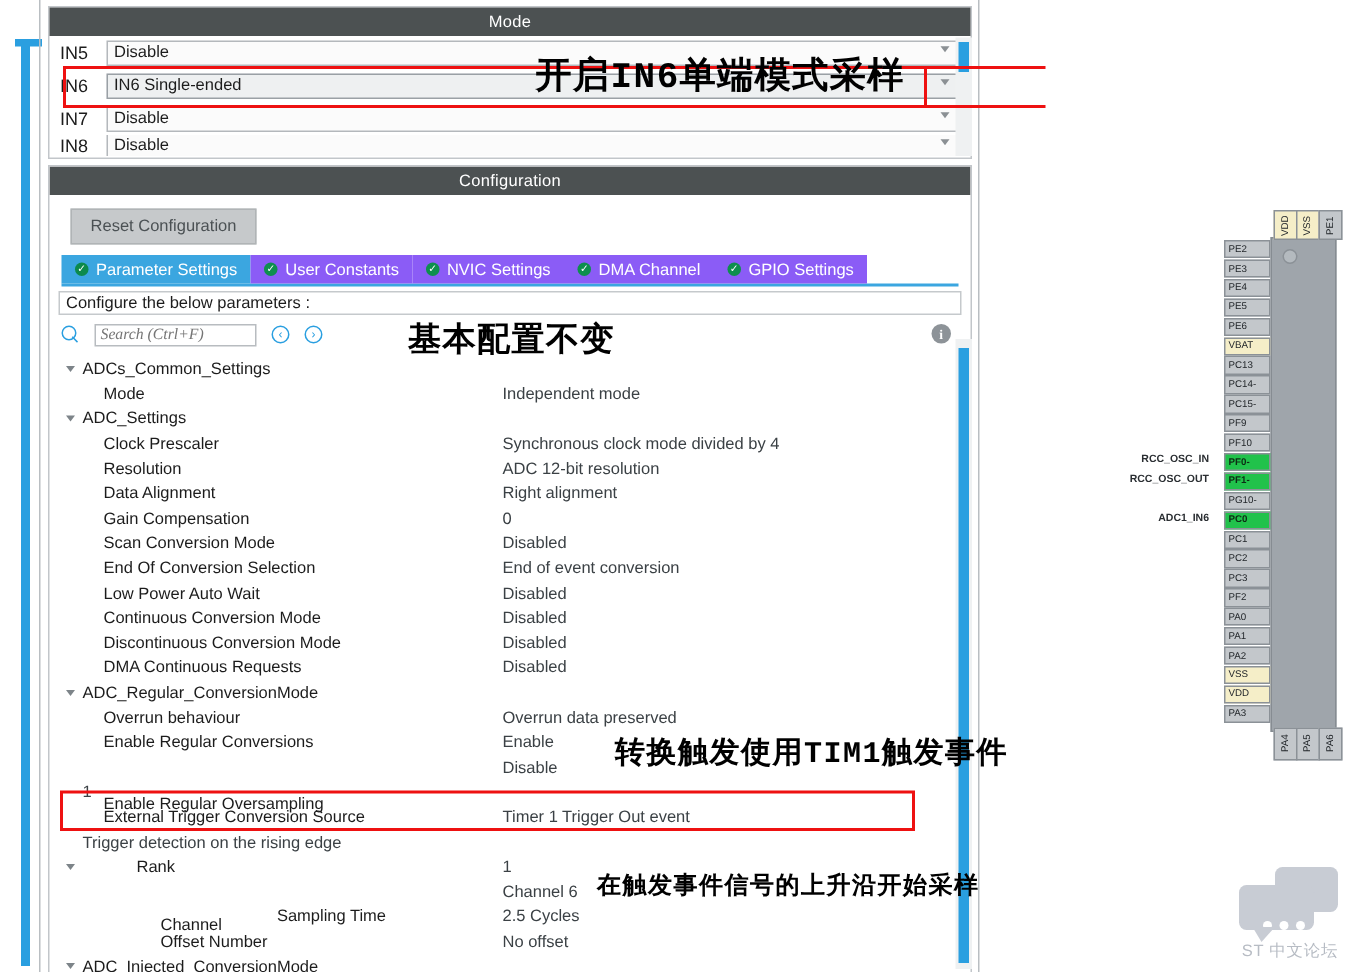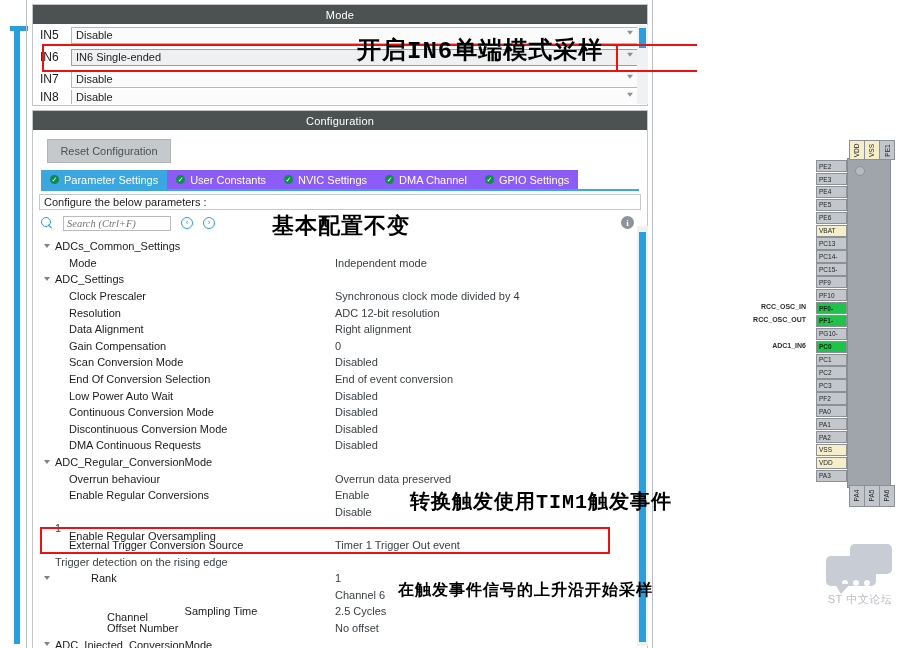--- a/index.html
+++ b/index.html
@@ -201,21 +201,21 @@
     position:absolute; width:16px; height:22px;
     background:#c3c7cb; border:1px solid #8b9197;
     display:flex; align-items:center; justify-content:center;
   }
   .pin-sig {
     position:absolute; right:96px; font-size:7px; color:#2a2e32;
     white-space:nowrap; text-align:right; font-weight:bold;
   }
 
   
-  .watermark { position:absolute; left:818px; top:544px; width:84px; height:64px; }
+  .watermark { position:absolute; left:818px; top:578px; width:84px; height:64px; }
   .wm-bubble-back {
     position:absolute; left:32px; top:0px; width:42px; height:30px;
     background:#c8ccd4; border-radius:5px;
   }
   .wm-bubble-front {
     position:absolute; left:8px; top:12px; width:50px; height:30px;
     background:#c8ccd4; border-radius:5px;
   }
   .wm-bubble-front:after {
     content:""; position:absolute; left:9px; top:28px;

